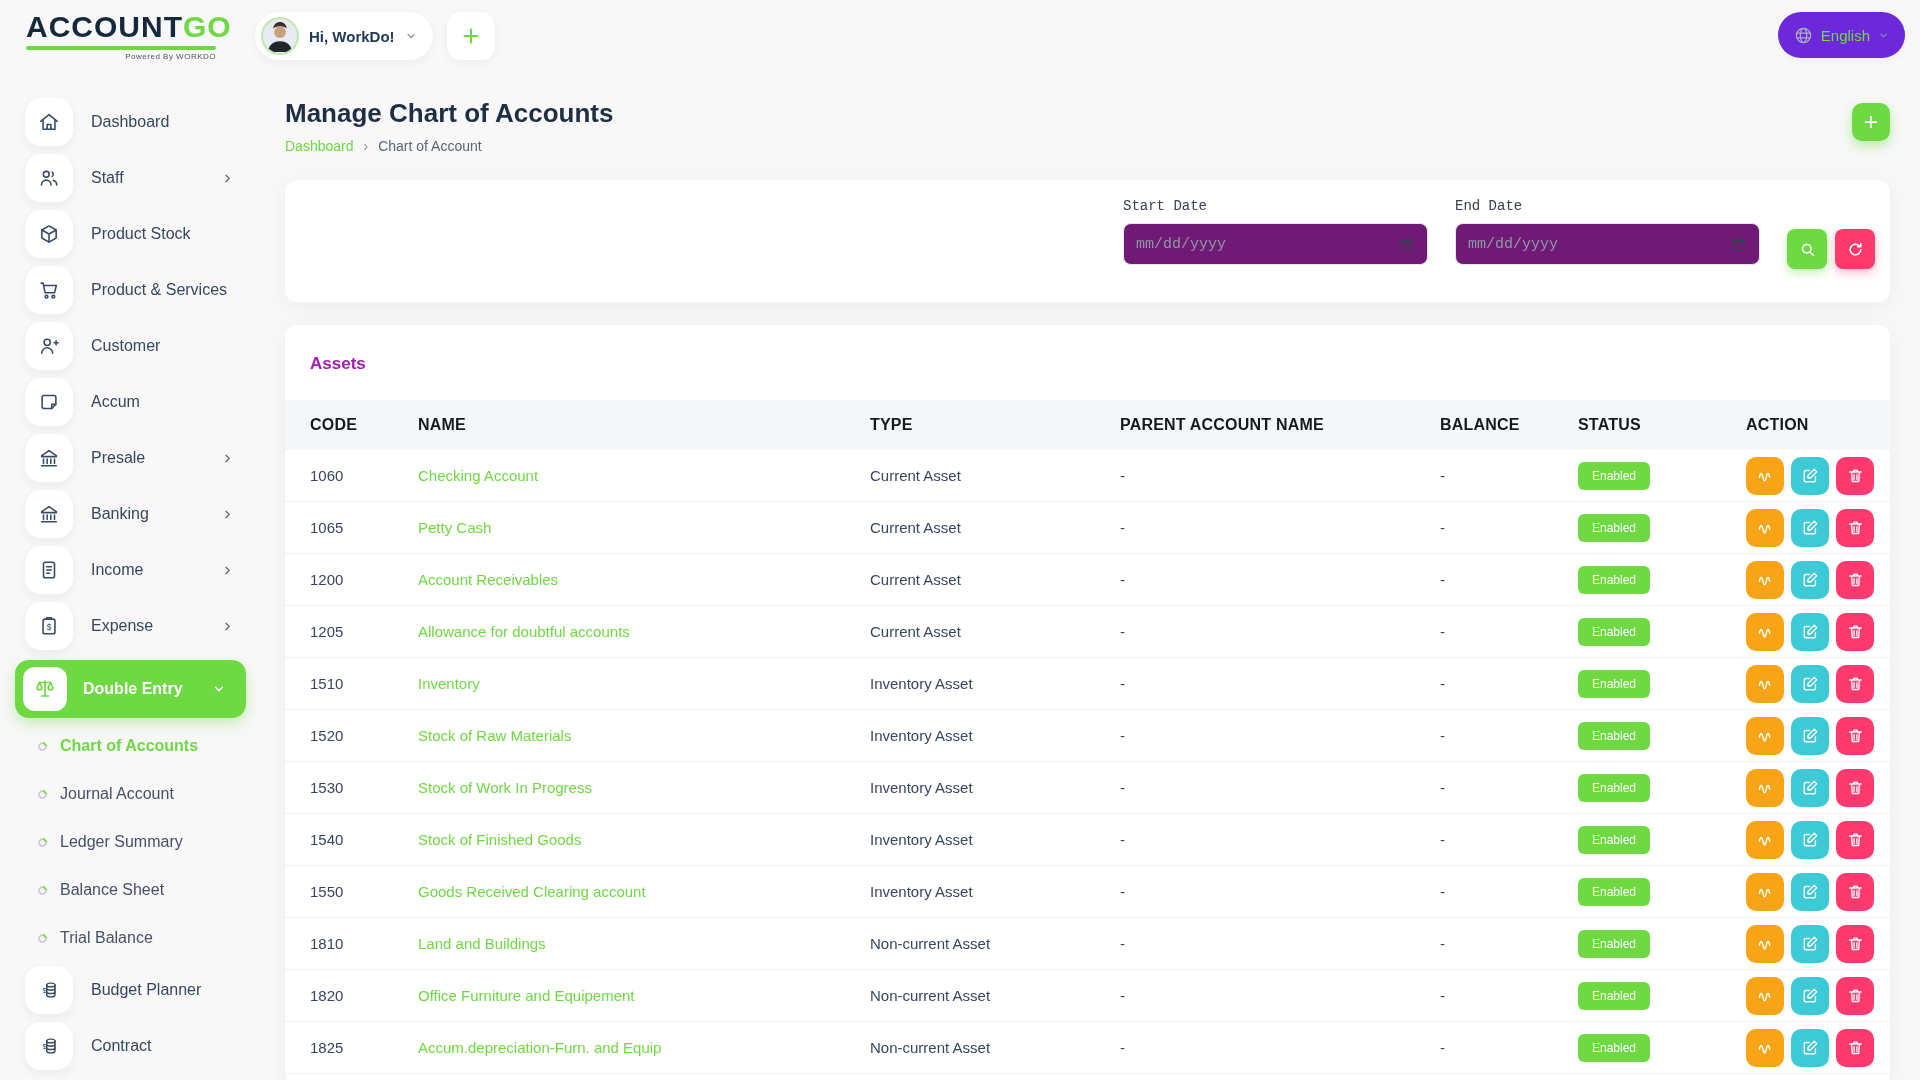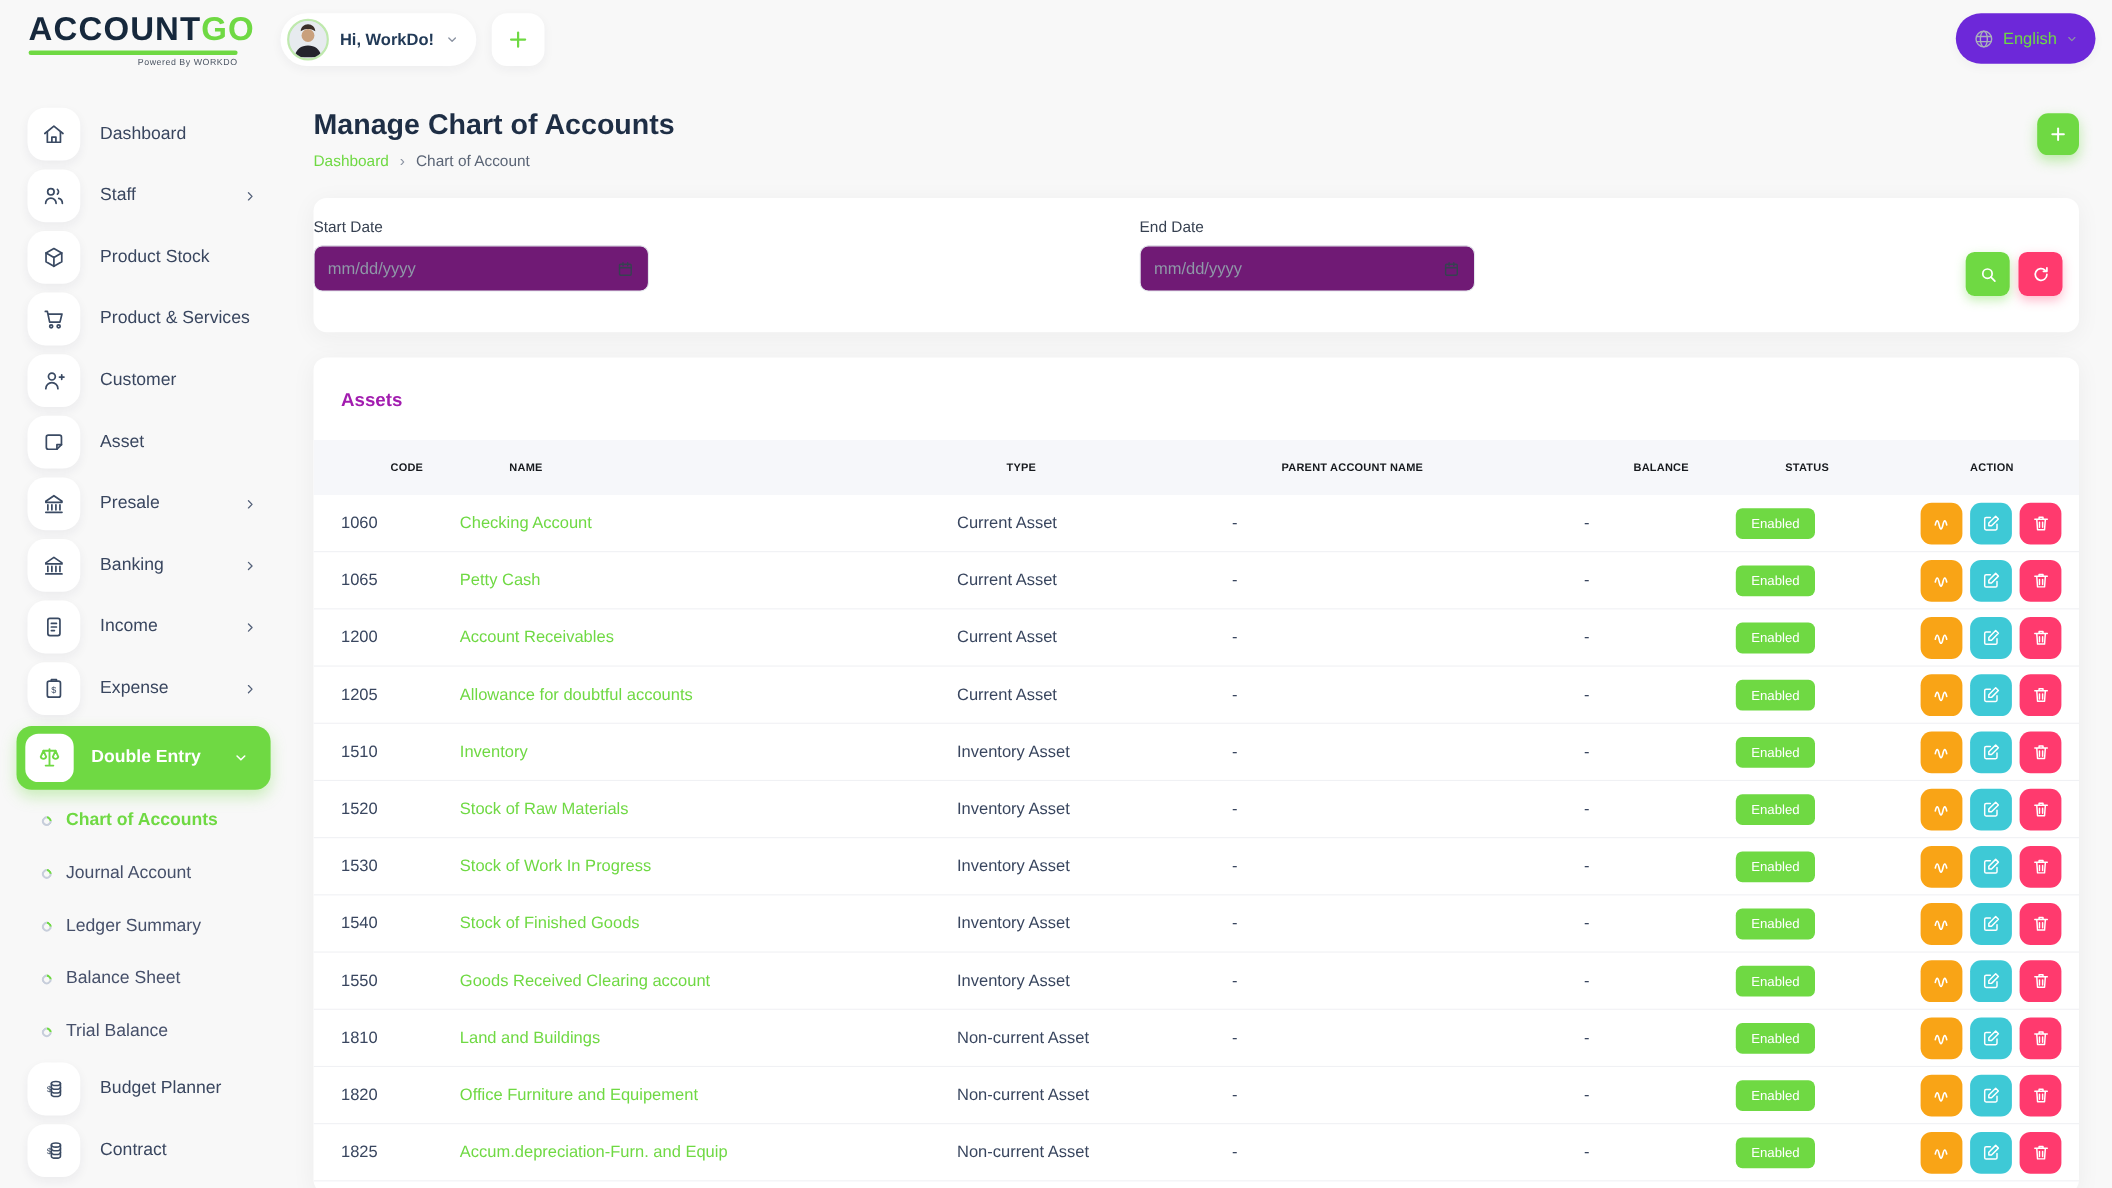--- a/index.html
+++ b/index.html
@@ -62,39 +62,39 @@
   .breadcrumb .home { color:#6fd943; cursor:pointer; }
   .breadcrumb .sep { color:#8b93a2; }
   .breadcrumb .cur { color:#5b6576; }
   .add-btn { position:absolute; right:0; top:31px; width:38px; height:38px; background:#6fd943; border-radius:10px;
     display:flex; align-items:center; justify-content:center; color:#fff;
     box-shadow:0 5px 12px rgba(111,217,67,.45); cursor:pointer; border:none; }
 
   .card { background:#fff; border-radius:12px; box-shadow:0 4px 22px rgba(34,41,47,.05); }
 
   
-  .filter-card { height:122px; display:flex; justify-content:space-between; align-items:flex-start; padding:18px 8px 0 0; }
+  .filter-card { height:122px; display:flex; justify-content:flex-end; align-items:flex-start; padding:18px 8px 0 0;font-family:Liberation Mono, monospace; }
   .f-group { width:305px; margin-right:27px; }
   .f-label { font-size:14px; color:#374151; margin-bottom:9px; }
   .f-input { height:42px; border:1px solid #e3e6ec; border-radius:8px; display:flex; align-items:center;
     padding:0 12px; color:#8f98a8; font-size:15px; background:#701a75; cursor:text; }
   .f-input .ph { flex:1; }
   .f-input .cal { color:#374151; }
   .f-btns { display:flex; gap:8px; margin-top:31px; margin-right:7px; }
   .sq-btn { width:40px; height:40px; border-radius:8px; border:none; display:flex; align-items:center;
     justify-content:center; color:#fff; cursor:pointer; }
   .sq-btn.search { background:#6fd943; box-shadow:0 4px 10px rgba(111,217,67,.4); }
   .sq-btn.reset  { background:#ff3a6e; box-shadow:0 4px 10px rgba(255,58,110,.35); }
 
   
   .table-card { margin-top:23px; height:760px; overflow:hidden; }
   .section-title { font-size:17px; font-weight:700; color:#a21caf; padding:29px 25px 26px 25px; }
   .grid-row { display:grid; grid-template-columns:108px 452px 250px 320px 138px 168px 1fr; align-items:center; }
   .thead { background:#f6f7fa; height:50px; padding-left:25px; }
-  .th { font-size:10px; font-weight:700; color:#16191d; letter-spacing:.2px;margin-left:45px; }
+  .th { font-size:16px; font-weight:700; color:#16191d; letter-spacing:.2px; }
   .trow { height:52px; padding-left:25px; border-bottom:1px solid #f0f1f4; }
   .td { font-size:15px; color:#39465f; }
   .td.link { color:#6fd943; cursor:pointer; }
   .badge { display:inline-block; background:#6fd943; color:#fff; font-size:12px; font-weight:500;
     padding:7px 14px; border-radius:6px;text-align:center; }
   .actions { display:flex; gap:7px; }
   .act-btn { width:38px; height:38px; border-radius:10px; border:none; display:flex; align-items:center;
     justify-content:center; color:#fff; cursor:pointer; }
   .act-btn.activity { background:#f9a416; }
   .act-btn.edit { background:#3ec9d6; }
@@ -206,21 +206,21 @@
     <span class="nav-label">Customer</span>
   </div>
 
   <div class="nav-item">
     <span class="icon-chip">
       <svg width="22" height="22" viewBox="0 0 24 24" fill="none" stroke="currentColor" stroke-width="1.7" stroke-linecap="round" stroke-linejoin="round">
           <path d="M4.5 7a2 2 0 0 1 2-2h11a2 2 0 0 1 2 2v7.5L15 19H6.5a2 2 0 0 1-2-2z"></path>
           <path d="M15 19v-4.5h4.5"></path>
         </svg>
     </span>
-    <span class="nav-label">Asset</span>
+    <span class="nav-label">Accum</span>
   </div>
 
   <div class="nav-item">
     <span class="icon-chip">
       <svg width="22" height="22" viewBox="0 0 24 24" fill="none" stroke="currentColor" stroke-width="1.7" stroke-linecap="round" stroke-linejoin="round">
           <path d="M4 9.5 12 4l8 5.5v1H4z"></path>
           <path d="M6 13v5M10 13v5M14 13v5M18 13v5M4 20.5h16"></path>
         </svg>
     </span>
     <span class="nav-label">Presale</span>

